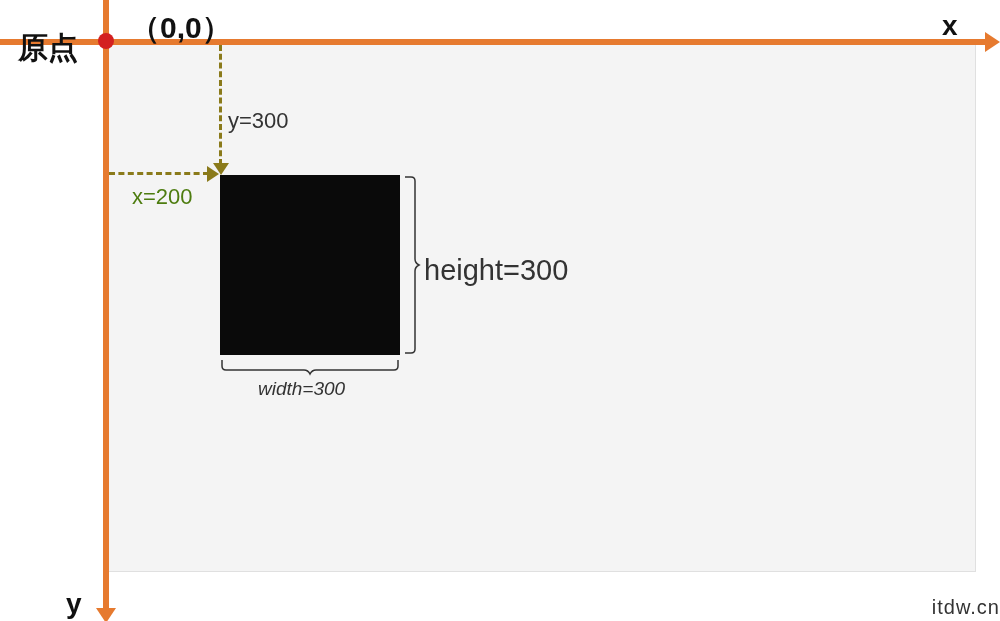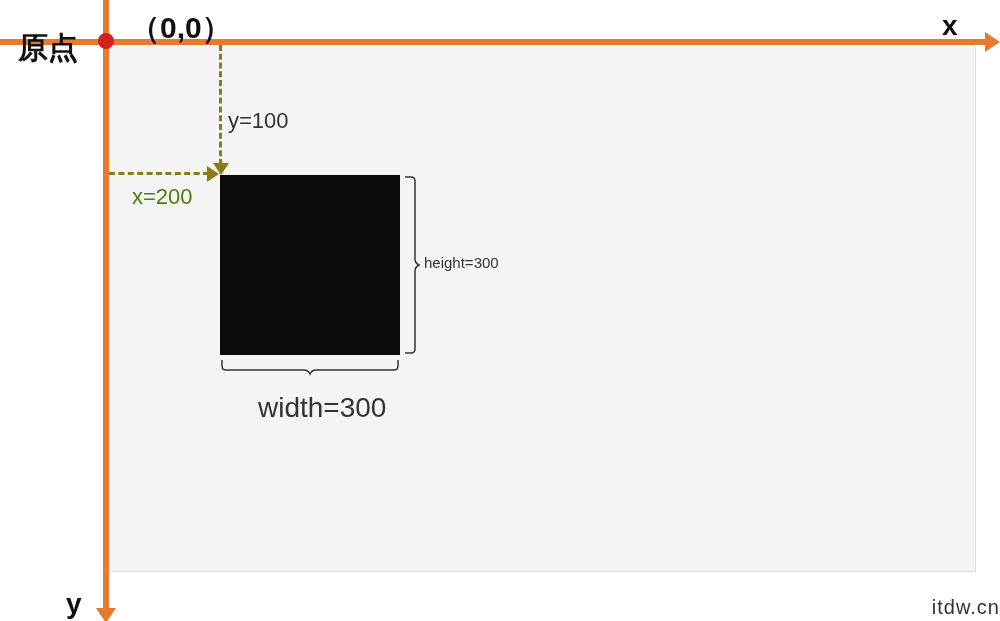--- a/index.html
+++ b/index.html
@@ -167,40 +167,41 @@
       width: 180px;
       height: 18px;
     }
     .width-brace svg {
       width: 100%;
       height: 100%;
     }
     .width-label {
       position: absolute;
       left: 258px;
-      top: 392px;
-      font-size: 28px;
-      color: #333;
+      top: 378px;
+      font-size: 19px;
+      color: #333;
+      font-style: italic;
     }
     .height-brace {
       position: absolute;
       left: 403px;
       top: 175px;
       width: 18px;
       height: 180px;
     }
     .height-brace svg {
       width: 100%;
       height: 100%;
     }
     .height-label {
       position: absolute;
       left: 424px;
       top: 254px;
-      font-size: 15px;
+      font-size: 29px;
       color: #333;
     }
     .watermark {
       position: absolute;
       right: 0;
       bottom: 2px;
       font-size: 20px;
       color: #333;
       letter-spacing: 1px;
       margin-top: 16px;
@@ -223,21 +224,21 @@
 <div class="origin-coords">（0,0）</div>
 
 <div class="x-axis-label">x</div>
 <div class="y-axis-label">y</div>
 
 <div class="dashed-y"></div>
 <div class="dashed-y-arrow"></div>
 <div class="dashed-x"></div>
 <div class="dashed-x-arrow"></div>
 
-<div class="y-offset-label">y=100</div>
+<div class="y-offset-label">y=300</div>
 <div class="x-offset-label">x=200</div>
 
 <div class="black-rect"></div>
 
 <div class="width-brace">
   <svg viewBox="0 0 180 18" preserveAspectRatio="none">
     <path d="M 2 2 L 2 8 Q 2 12 6 12 L 84 12 Q 88 12 90 16 Q 92 12 96 12 L 174 12 Q 178 12 178 8 L 178 2" stroke="#333" stroke-width="1.5" fill="none"></path>
   </svg>
 </div>
 <div class="width-label">width=300</div>

